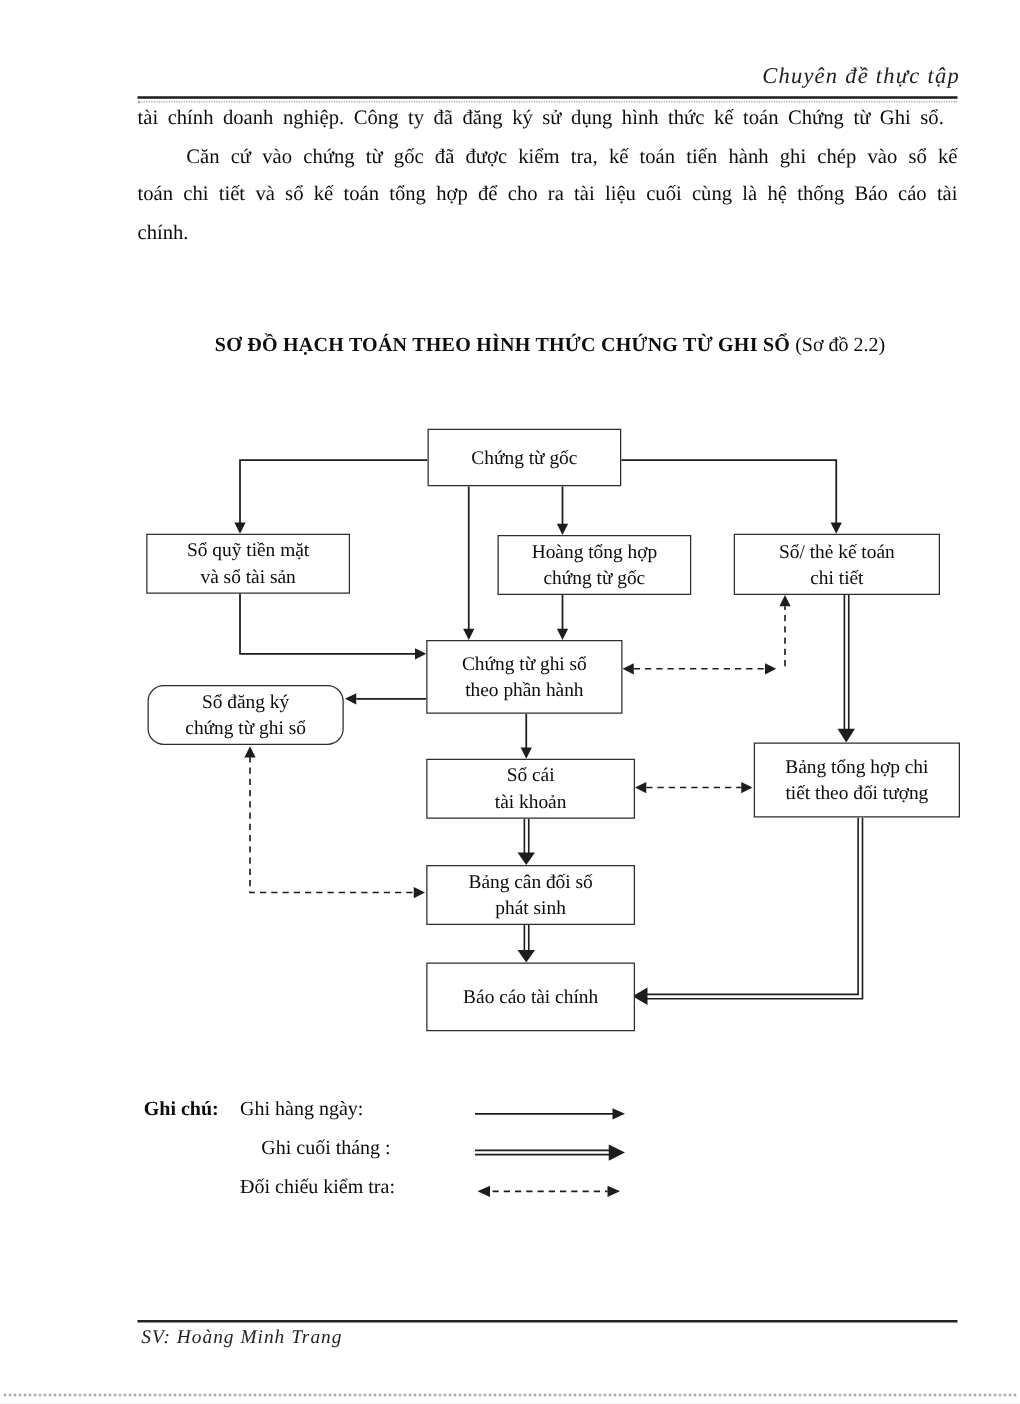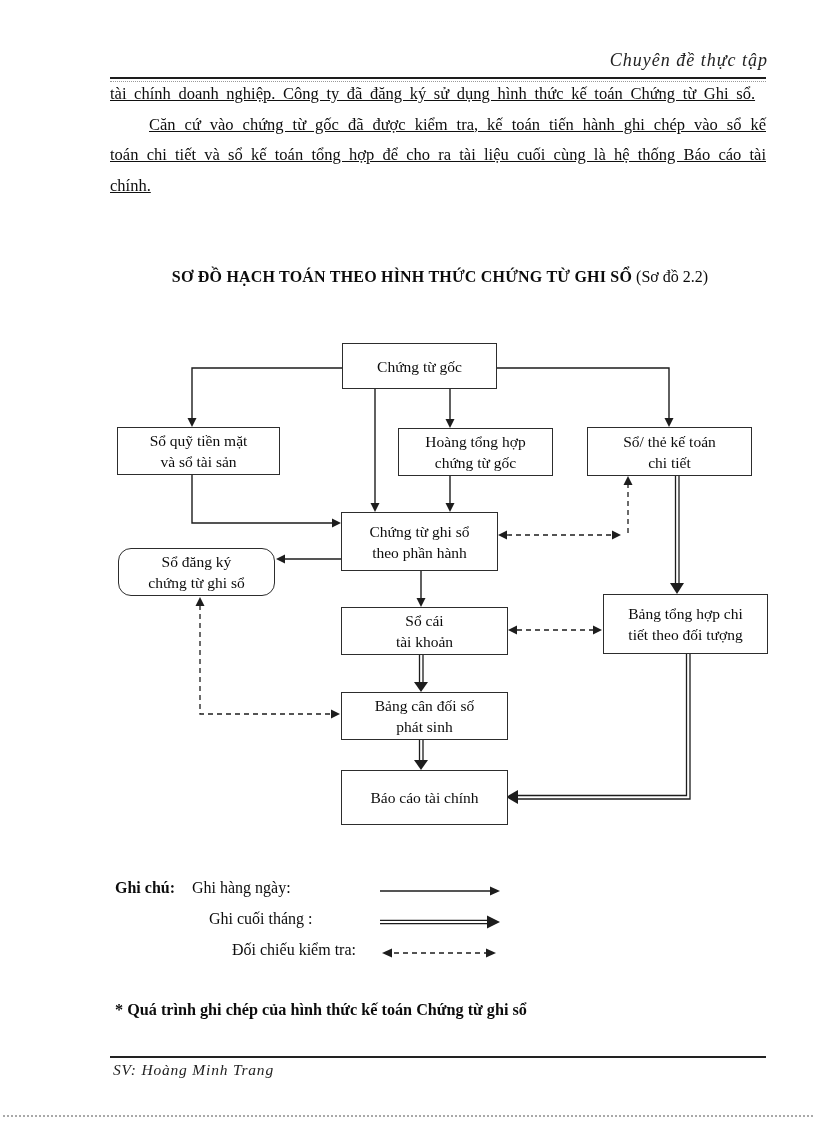--- a/index.html
+++ b/index.html
@@ -10,21 +10,21 @@
     font-family:"Liberation Serif","DejaVu Serif",serif; color:#111;
   }
   .header-script {
     position:absolute; top:50px; right:48px;
     font-style:italic; font-size:18px; letter-spacing:1px; color:#222;
   }
   .header-rule {
     position:absolute; top:77px; left:110px; width:656px; height:5px;
     border-top:2px solid #1d1d1d; border-bottom:1px dotted #9a9a9a;
   }
-  .body-block { position:absolute; top:79px; left:110px; width:656px;text-decoration:underline; }
+  .body-block { position:absolute; top:79px; left:110px; width:656px; }
   .para {
     font-size:16.5px; line-height:30.5px; text-align:justify;
     word-spacing:3.5px; color:#0e0e0e;
   }
   .para.indent { text-indent:39px; }
   .diagram-title {
     position:absolute; top:268px; left:110px; width:660px;
     text-align:center; font-size:16px; color:#0c0c0c; white-space:nowrap;
   }
   .diagram-title b { letter-spacing:0.2px; }
@@ -142,36 +142,35 @@
     <div class="node" style="left:603px;top:259px;width:165px;height:60px;">Bảng tổng hợp chi
 tiết theo đối tượng</div>
     <div class="node" style="left:341px;top:357px;width:167px;height:48px;">Bảng cân đối số
 phát sinh</div>
     <div class="node" style="left:341px;top:435px;width:167px;height:55px;">Báo cáo tài chính</div>
   </div>
 
   <span class="legend-label bold" style="left:115px;top:879px;">Ghi chú:</span>
   <span class="legend-label" style="left:192px;top:879px;">Ghi hàng ngày:</span>
   <span class="legend-label" style="left:209px;top:910px;">Ghi cuối tháng :</span>
-  <span class="legend-label" style="left:192px;top:941px;margin-left:40px;">Đối chiếu kiểm tra:</span>
+  <span class="legend-label" style="left:192px;top:941px;">Đối chiếu kiểm tra:</span>
 
   <svg class="legend-arrow" style="left:380px;top:883px;" width="125" height="16">
     <line x1="0" y1="8" x2="112" y2="8" stroke="#1d1d1d" stroke-width="1.4"></line>
     <polygon points="110,3.5 110,12.5 120,8" fill="#1d1d1d"></polygon>
   </svg>
   <svg class="legend-arrow" style="left:380px;top:914px;" width="125" height="16">
     <line x1="0" y1="6.3" x2="108" y2="6.3" stroke="#1d1d1d" stroke-width="1.3"></line>
     <line x1="0" y1="9.7" x2="108" y2="9.7" stroke="#1d1d1d" stroke-width="1.3"></line>
     <polygon points="107,1.5 107,14.5 120,8" fill="#1d1d1d"></polygon>
   </svg>
   <svg class="legend-arrow" style="left:382px;top:945px;" width="125" height="16">
     <polygon points="10,3.5 10,12.5 0,8" fill="#1d1d1d"></polygon>
     <line x1="12" y1="8" x2="104" y2="8" stroke="#1d1d1d" stroke-width="1.4" stroke-dasharray="5 4"></line>
     <polygon points="104,3.5 104,12.5 114,8" fill="#1d1d1d"></polygon>
   </svg>
 
-  <div class="note-line">* Quá trình ghi chép của hình thức kế toán Chứng từ ghi sổ</div>
 
   <div class="footer-rule"></div>
   <span class="footer-script">SV: Hoàng Minh Trang</span>
   <div class="bottom-dotted"></div>
 
 </div>
 
 </body></html>

